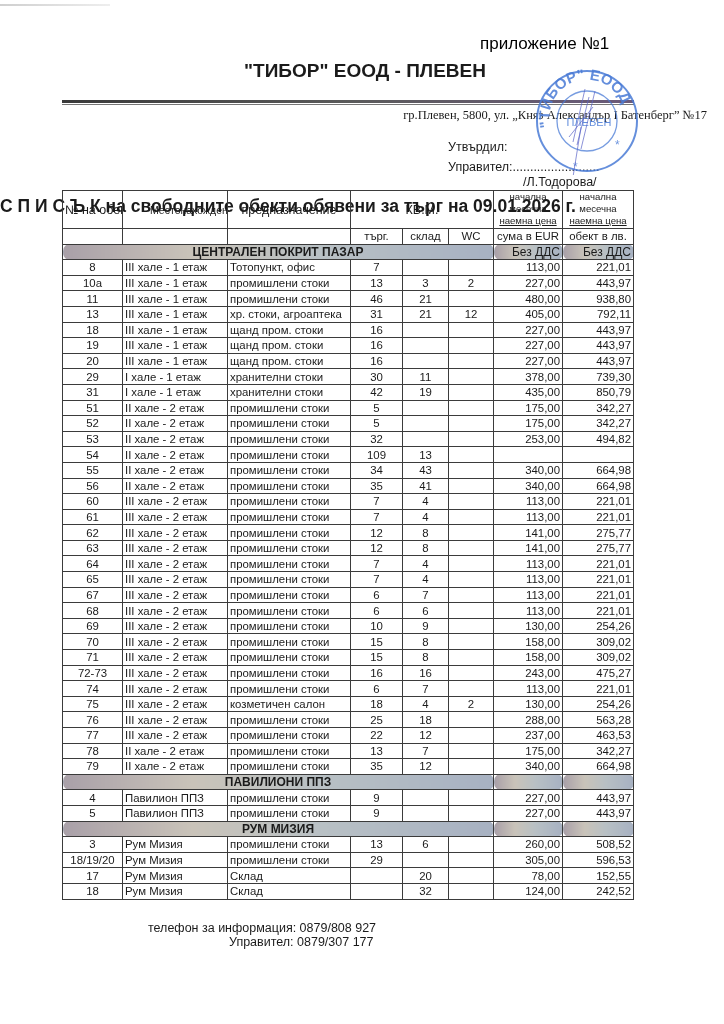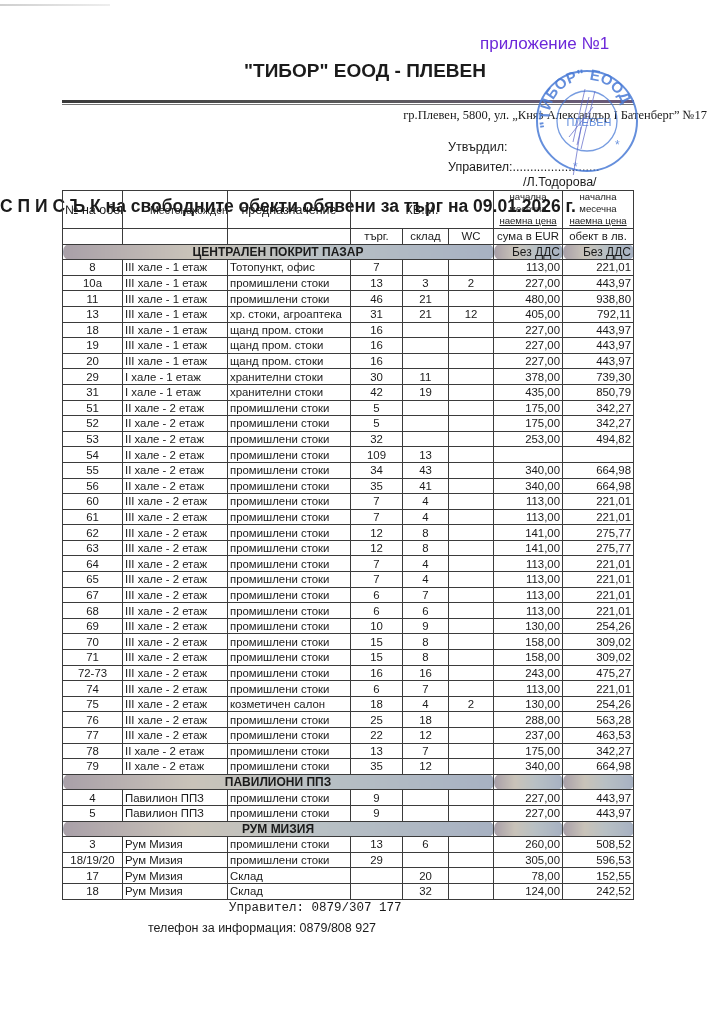--- a/index.html
+++ b/index.html
@@ -1,21 +1,21 @@
 <!DOCTYPE html>
 <html><head>
 <meta charset="utf-8">
 <style>
   html, body { margin: 0; padding: 0; }
   body {
     width: 724px; height: 1024px; background: #ffffff; position: relative; overflow: hidden;
     font-family: "Liberation Sans", "DejaVu Sans", sans-serif; color: #1b1b1b;
   }
   .scan-mark { position: absolute; left: 0; top: 4px; width: 110px; height: 2px; background: linear-gradient(90deg, #cfcfcf, #eeeeee); }
-  .annex { position: absolute; left: 480px; top: 34px; font-size: 17px; color: #6d28d9; }
+  .annex { position: absolute; left: 480px; top: 34px; font-size: 17px; color: #000000; }
   .company { position: absolute; left: 0; width: 724px; top: 60px; text-align: center; font-size: 19px; font-weight: bold; padding-left: 0; }
   .company span { position: relative; left: 3px; }
   .rule { position: absolute; left: 62px; top: 100px; width: 572px; height: 3px;
     background: linear-gradient(90deg, #3a3a3a, #5a5a5a 50%, #6b5a7a); }
   .rule2 { position: absolute; left: 62px; top: 104px; width: 572px; height: 1px; background: #777; }
   .address { position: absolute; left: 0; width: 716px; top: 108px; text-align: right; font-size: 12.5px; font-family: Liberation Serif, serif; }
   .address span { position: relative; left: -9px; }
   .approved { position: absolute; left: 448px; top: 140px; font-size: 12.5px; }
   .manager { position: absolute; left: 448px; top: 160px; font-size: 12.5px; }
   .manager-name { position: absolute; left: 523px; top: 175px; font-size: 12.5px; }
@@ -32,21 +32,21 @@
   .hdr1 th.big { font-size: 12.5px; }
   .hdr2 td { height: 13px; text-align: center; font-size: 12px; line-height: 13px; }
   .u { text-decoration: underline; }
   tr.section td { background: linear-gradient(90deg, #a9a0a8 0%, #c9c3b9 30%, #b8c0c4 60%, #a7b1c2 100%); font-weight: bold; font-size: 12px; border-radius: 7px; }
   tr.section td.sec-title { text-align: center; }
   tr.section td.vat { text-align: right; font-weight: normal; font-size: 12px; }
   td.c { text-align: center; }
   td.r { text-align: right; }
   td.loc, td.purp { font-size: 10.6px; }
   .footer1 { position: absolute; left: 148px; top: 921px; font-size: 12.5px; }
-  .footer2 { position: absolute; left: 229px; top: 901px; font-size: 12.5px; font-family: Liberation Mono, monospace; }
+  .footer2 { position: absolute; left: 229px; top: 935px; font-size: 12.5px; }
 </style>
 </head>
 <body>
 
 <div class="scan-mark"></div>
 
 <div class="annex">приложение №1</div>
 <div class="company"><span>"ТИБОР" ЕООД - ПЛЕВЕН</span></div>
 <div class="rule"></div>
 <div class="rule2"></div>

